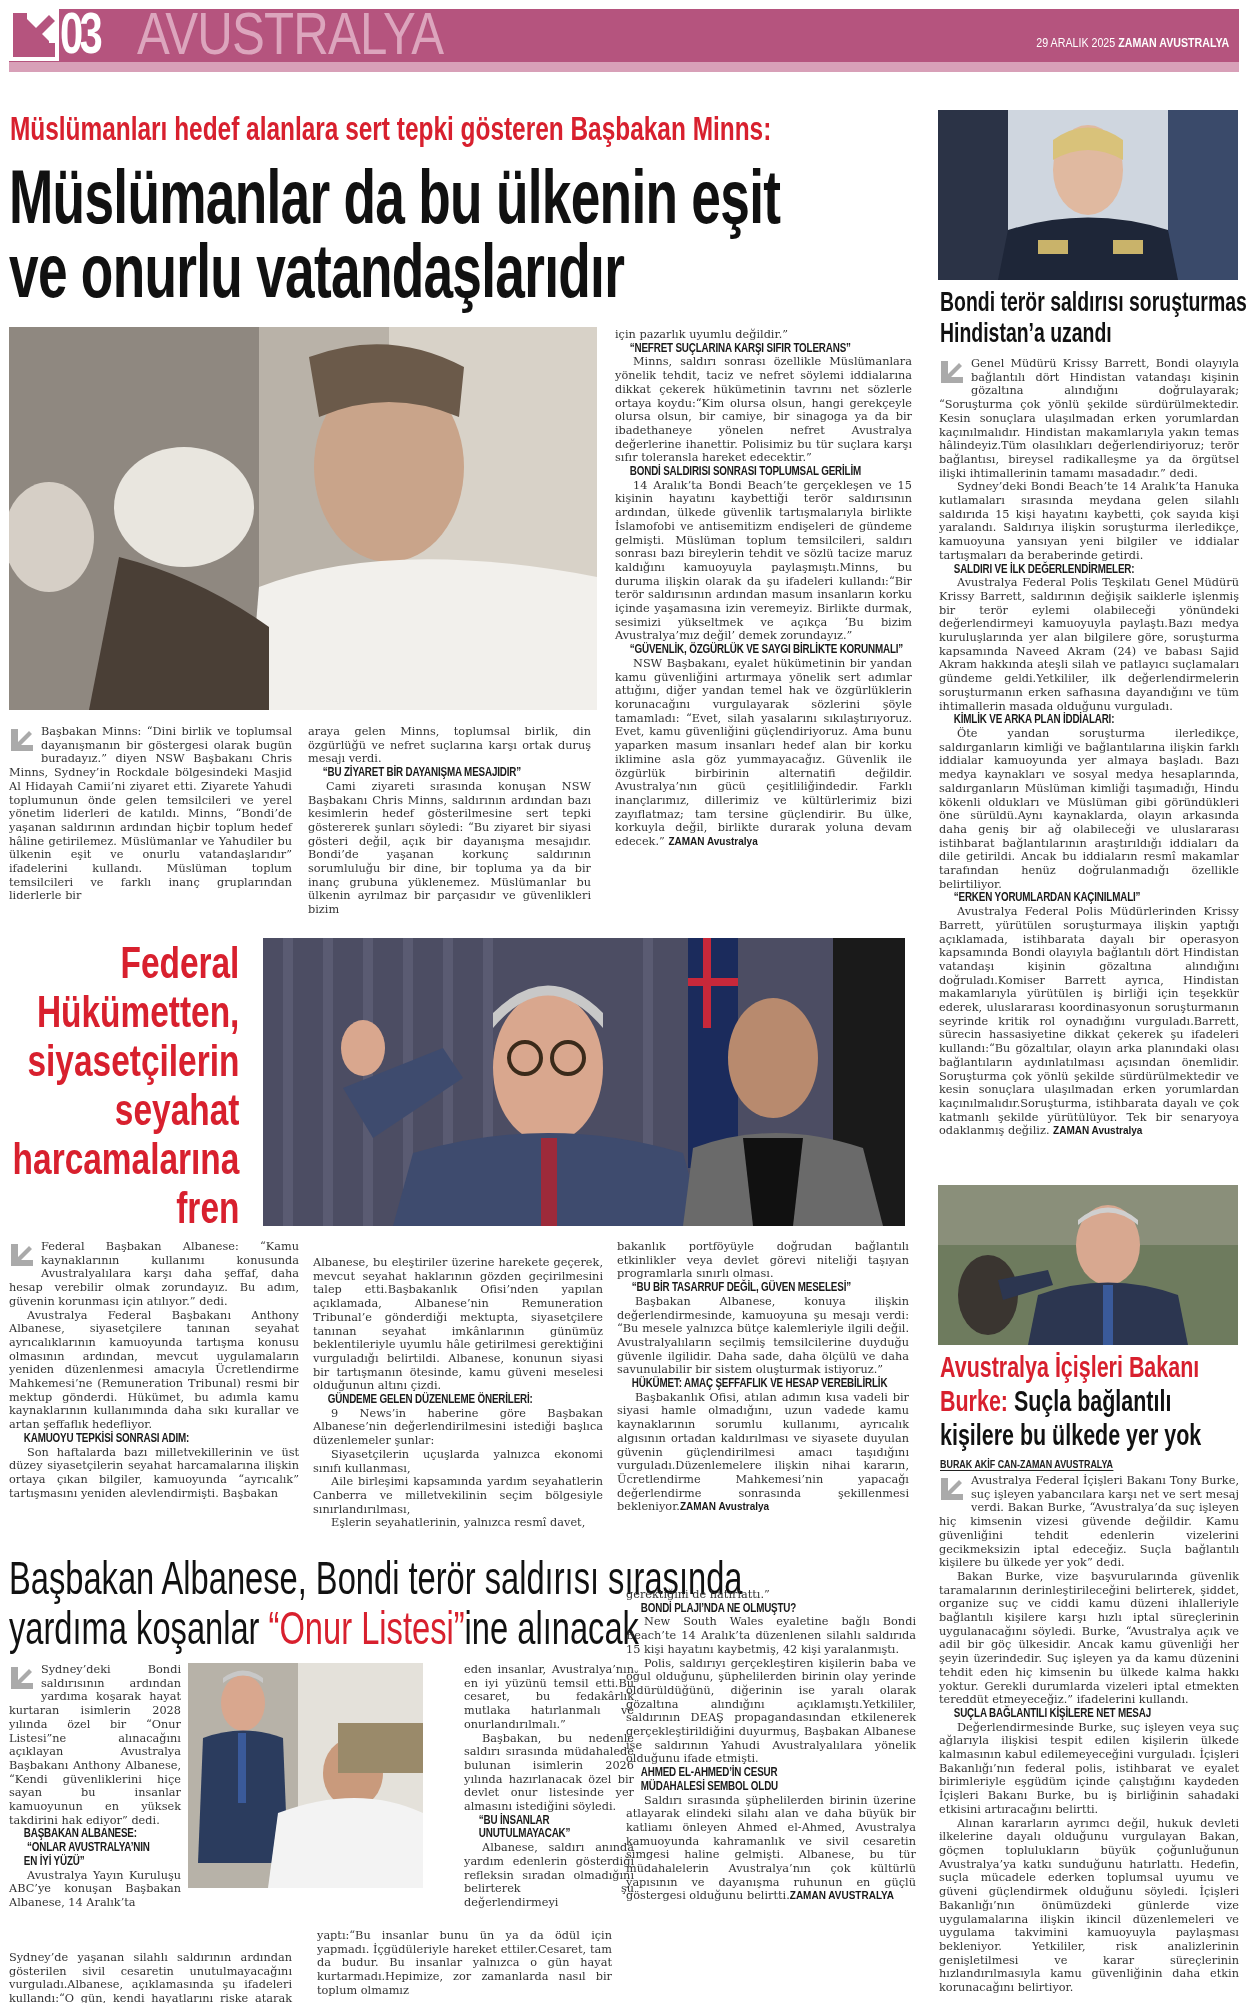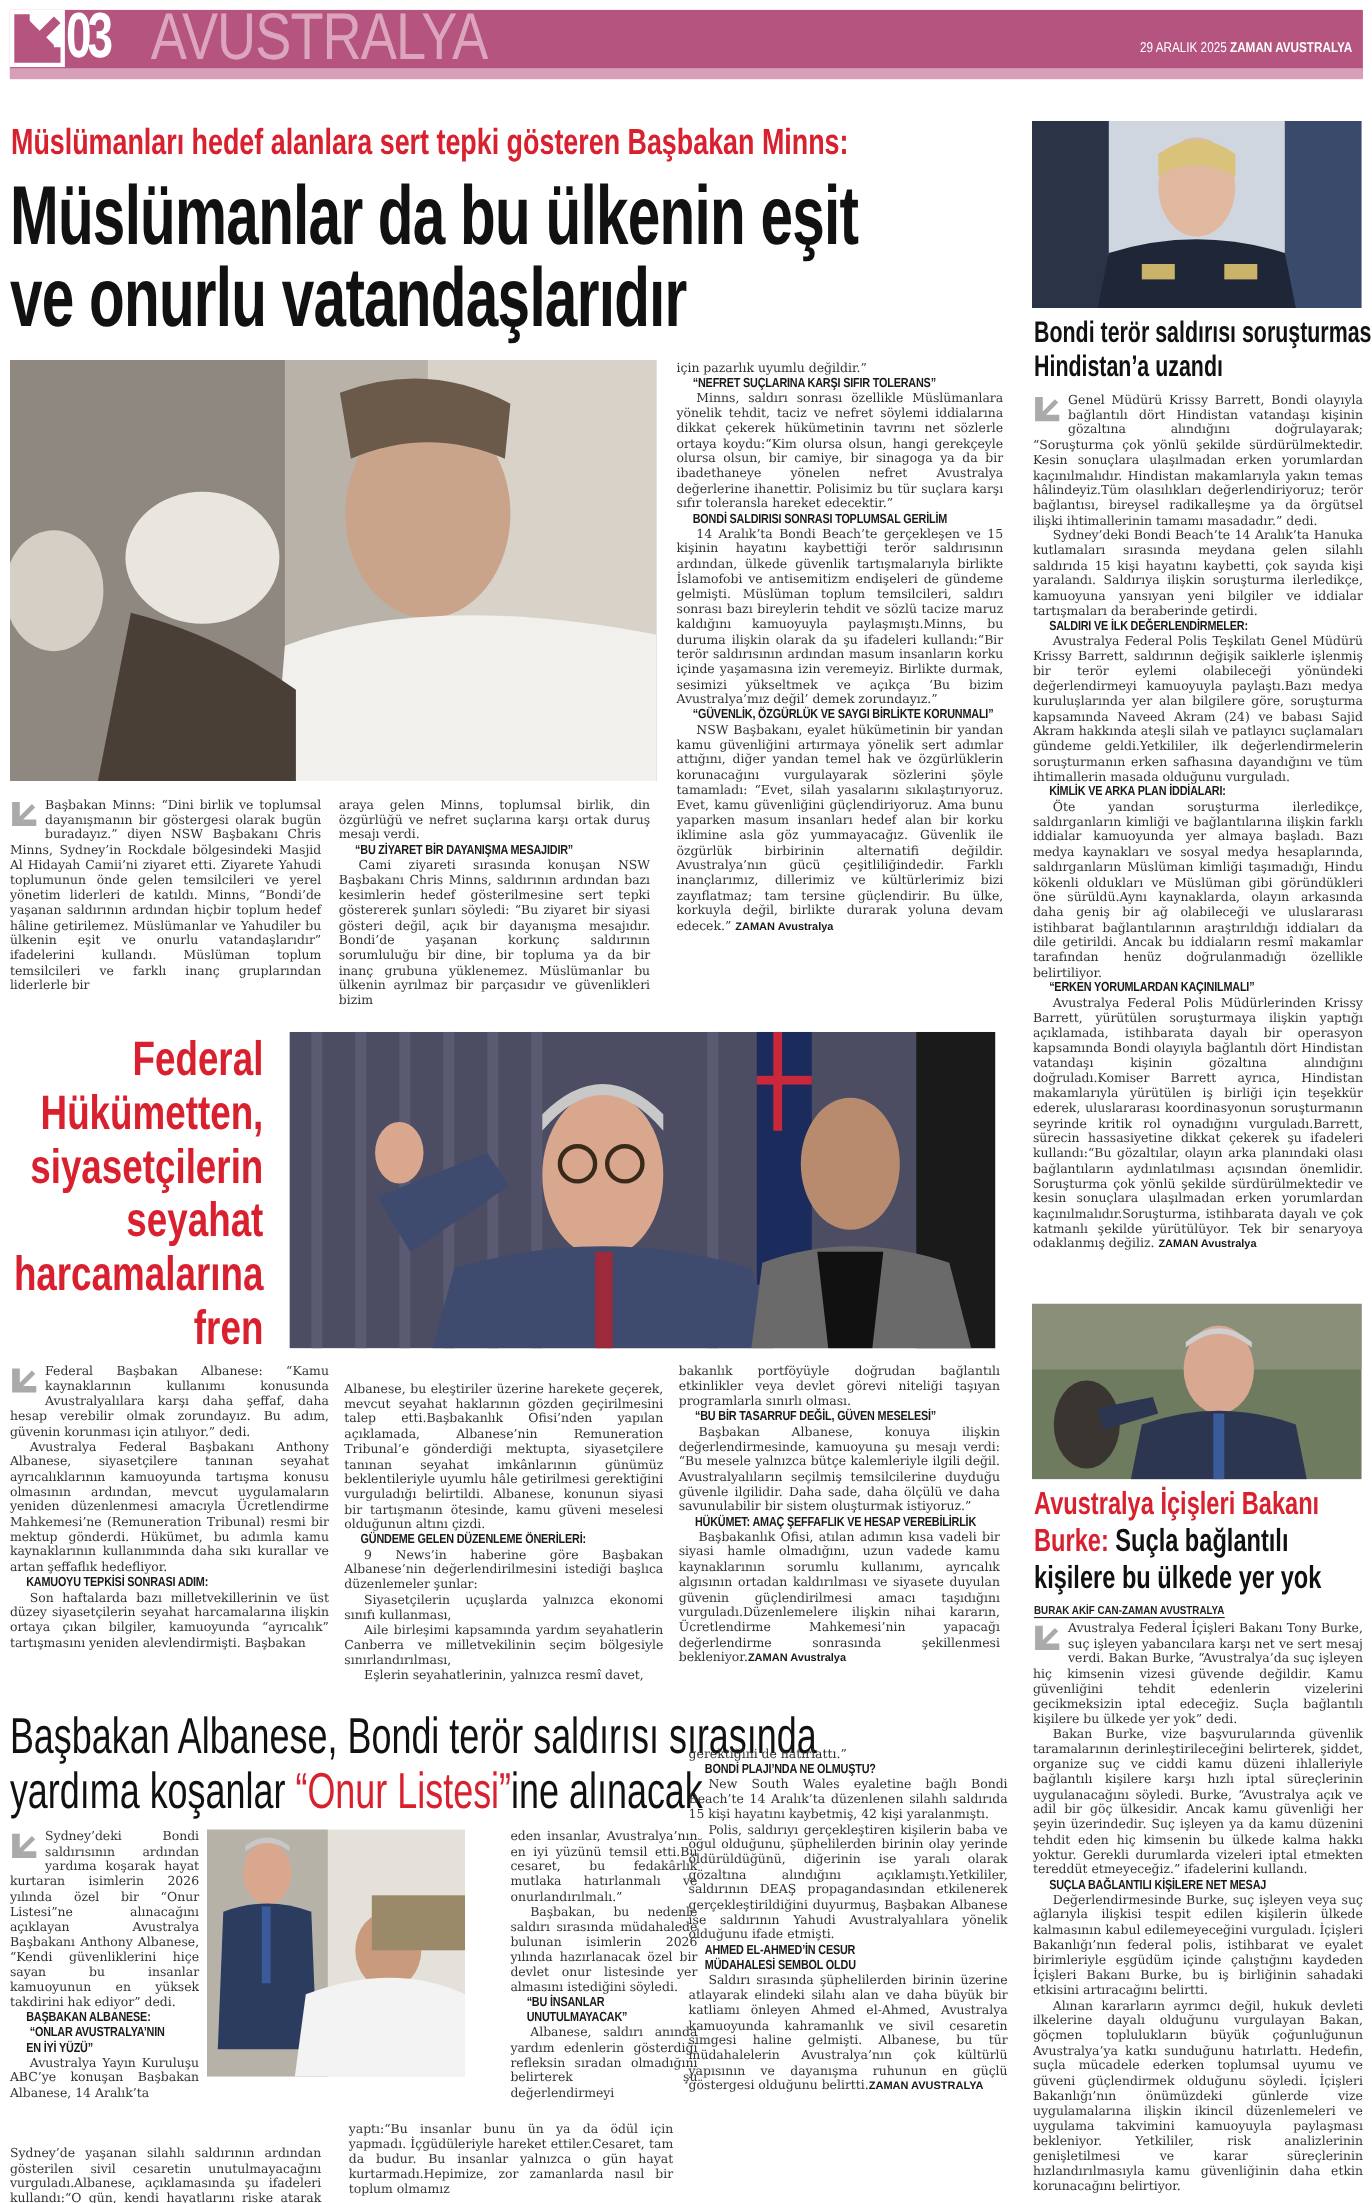--- a/index.html
+++ b/index.html
@@ -240,21 +240,21 @@
     <path d="M90 150 Q170 120 235 150 L235 225 L80 225 Z" fill="#f3f3f3"></path>
     <rect x="150" y="60" width="85" height="50" fill="#9a8a6a"></rect>
   </svg>
 </div>
 
 <div class="abs col" style="left:9px;top:1663px;width:172px;">
   <p class="noindent"><span class="dropicon">
         <svg viewBox="0 0 26 26">
           <polygon points="2,2 9,2 9,15 20,4 23,7 12,18 24,18 24,24 2,24" fill="#aaa"></polygon>
         </svg>
-      </span><span>Sydney’deki Bondi saldırısının ardından yardıma koşarak hayat kurtaran isimlerin 2026 yılında özel bir “Onur Listesi”ne alınacağını açıklayan Avustralya Başbakanı Anthony Albanese, “Kendi güvenliklerini hiçe sayan bu insanlar kamuoyunun en yüksek takdirini hak ediyor” dedi.</span></p>
+      </span><span>Sydney’deki Bondi saldırısının ardından yardıma koşarak hayat kurtaran isimlerin 2028 yılında özel bir “Onur Listesi”ne alınacağını açıklayan Avustralya Başbakanı Anthony Albanese, “Kendi güvenliklerini hiçe sayan bu insanlar kamuoyunun en yüksek takdirini hak ediyor” dedi.</span></p>
   <div class="sub">BAŞBAKAN ALBANESE:</div>
   <div class="sub" style="padding-left:22px;">“ONLAR AVUSTRALYA’NIN</div>
   <div class="sub">EN İYİ YÜZÜ”</div>
   <p>Avustralya Yayın Kuruluşu ABC’ye konuşan Başbakan Albanese, 14 Aralık’ta</p>
 </div>
 <div class="abs col" style="left:9px;top:1903px;width:283px;margin-top:48px;">
   <p class="noindent">Sydney’de yaşanan silahlı saldırının ardından gösterilen sivil cesaretin unutulmayacağını vurguladı.Albanese, açıklamasında şu ifadeleri kullandı:“O gün, kendi hayatlarını riske atarak başkalarına yardım</p>
 </div>
 <div class="abs col" style="left:440px;top:1663px;width:170px;margin-left:24px;">
   <p class="noindent">eden insanlar, Avustralya’nın en iyi yüzünü temsil etti.Bu cesaret, bu fedakârlık mutlaka hatırlanmalı ve onurlandırılmalı.”</p>

